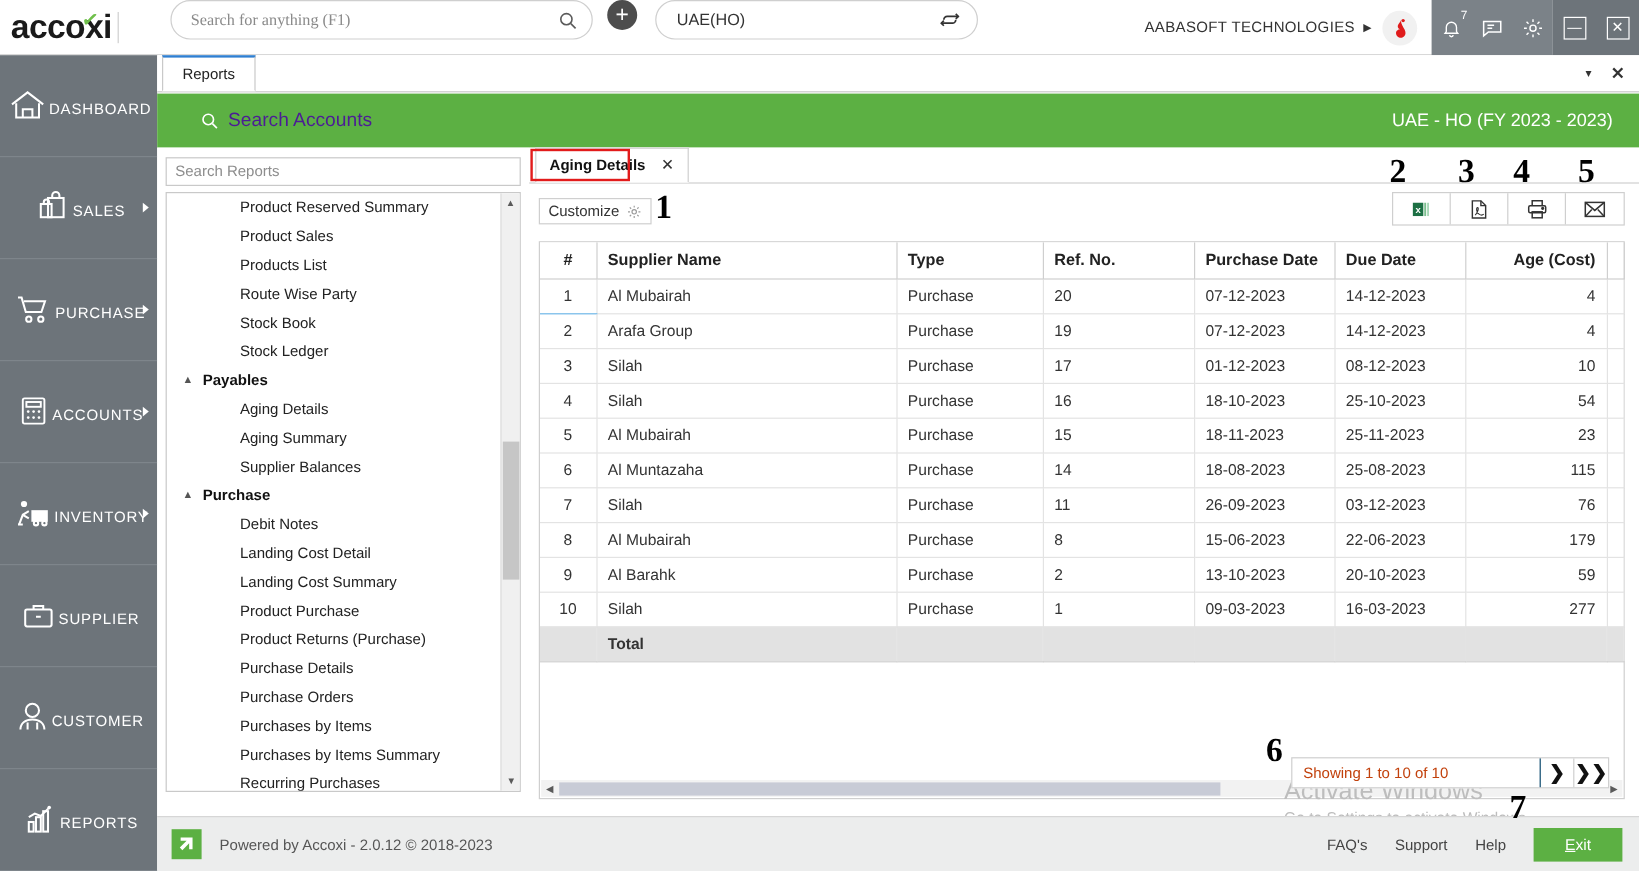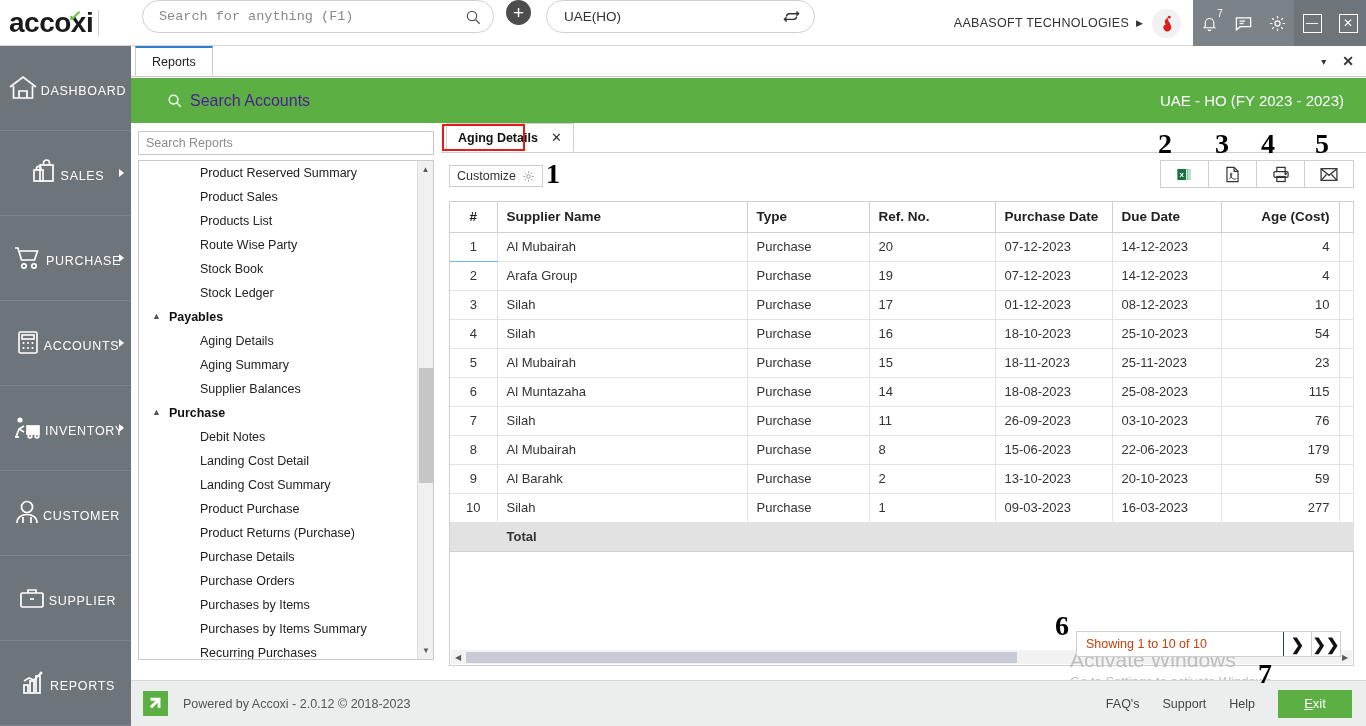--- a/index.html
+++ b/index.html
@@ -28,21 +28,21 @@
   }
   .logo-sep { width:1px; height:26px; background:#cfcfcf; margin-left:5px; }
 
   .search-box {
     margin-left:9px; width:352px; height:33px; border:1px solid #cfcfcf;
     border-radius:17px; background:#fff; display:flex; align-items:center;
     padding:0 12px 0 16px;
   }
   .search-box input {
     border:none; outline:none; flex:1; font-size:13.5px; color:#0c4a6e;
-    font-family:Liberation Mono, monospace; background:transparent;
+    font-family:Liberation Serif, serif; background:transparent;
   }
   .search-box input::placeholder { color:#8a8a8a; }
   .ic-search { width:16px; height:16px; flex:0 0 auto; }
 
   .plus-btn {
     margin-left:12px; width:25px; height:25px; border-radius:50%;
     background:#4d4d4d; color:#fff; display:flex; align-items:center;
     justify-content:center; font-size:19px; line-height:1; cursor:pointer;
   }
 
@@ -394,36 +394,36 @@
           <path d="M8 23h4"></path>
         <rect x="20" y="12" width="12" height="8" fill="#fff" stroke="#fff"></rect>
         <circle cx="23" cy="22" r="1.8"></circle>
           <circle cx="30" cy="22" r="1.8"></circle>
       </svg>
       <span class="nav-label">INVENTORY</span>
       <span class="nav-arrow"></span>
     </div>
 
     <div class="nav-item">
+      <svg width="34" height="28" viewBox="0 0 34 28" fill="none" stroke="#fff" stroke-width="1.7">
+        <rect x="6" y="9" width="22" height="14" rx="1.5"></rect>
+          <path d="M13 9V6h8v3"></path>
+        <line x1="15" y1="15" x2="19" y2="15"></line>
+      </svg>
+      <span class="nav-label">SUPPLIER</span>
+    </div>
+
+    <div class="nav-item">
       <svg width="32" height="30" viewBox="0 0 32 30" fill="none" stroke="#fff" stroke-width="1.7">
         <circle cx="16" cy="9" r="5.5"></circle>
           <path d="M6 25c0-5.5 4.5-8.5 10-8.5s10 3 10 8.5"></path>
         <line x1="12" y1="19" x2="12" y2="25"></line>
           <line x1="20" y1="19" x2="20" y2="25"></line>
       </svg>
       <span class="nav-label">CUSTOMER</span>
-    </div>
-
-    <div class="nav-item">
-      <svg width="34" height="28" viewBox="0 0 34 28" fill="none" stroke="#fff" stroke-width="1.7">
-        <rect x="6" y="9" width="22" height="14" rx="1.5"></rect>
-          <path d="M13 9V6h8v3"></path>
-        <line x1="15" y1="15" x2="19" y2="15"></line>
-      </svg>
-      <span class="nav-label">SUPPLIER</span>
     </div>
 
     <div class="nav-item">
       <svg width="34" height="28" viewBox="0 0 34 28" fill="none" stroke="#fff" stroke-width="1.7">
         <rect x="8" y="16" width="4" height="8"></rect>
           <rect x="14" y="12" width="4" height="12"></rect>
         <rect x="20" y="7" width="4" height="17"></rect>
         <polyline points="8,12 13,9 18,11 25,4"></polyline>
         <circle cx="25" cy="4" r="1.5" fill="#fff" stroke="none"></circle>
       </svg>
@@ -670,21 +670,21 @@
               <td>25-08-2023</td>
               <td class="num">115</td>
               <td></td>
             </tr>
             <tr>
               <td class="ctr">7</td>
               <td>Silah</td>
               <td>Purchase</td>
               <td>11</td>
               <td>26-09-2023</td>
-              <td>03-10-2023</td>
+              <td>03-12-2023</td>
               <td class="num">76</td>
               <td></td>
             </tr>
             <tr>
               <td class="ctr">8</td>
               <td>Al Mubairah</td>
               <td>Purchase</td>
               <td>8</td>
               <td>15-06-2023</td>
               <td>22-06-2023</td>

